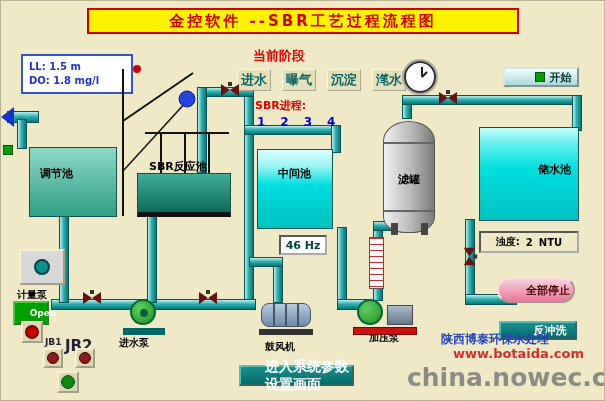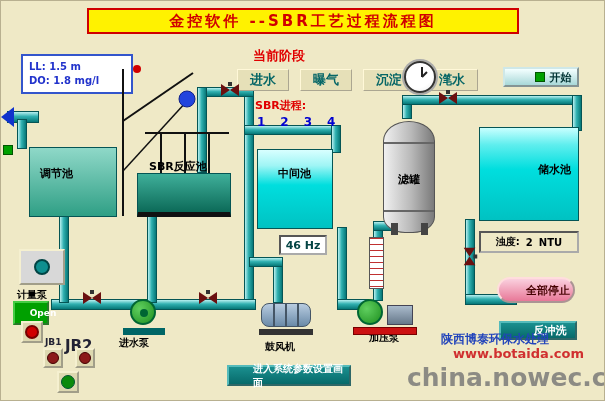--- a/index.html
+++ b/index.html
@@ -15,21 +15,21 @@
   
   .title { left:86px; top:7px; width:432px; height:26px; background:#FFF200; border:2px solid #D00000;
            color:#D00000; font-weight:bold; font-size:15px; letter-spacing:3px;
            display:flex; align-items:center; justify-content:center; }
 
   .info-box { left:20px; top:53px; width:112px; height:40px; background:#FFFFFF; border:2px solid #3355CC;
               color:#2233CC; font-size:10px; font-weight:bold; padding:4px 6px; line-height:14px; }
 
   .red-text { color:#E00000; font-weight:bold; }
   .stage-row { left:236px; top:68px; display:flex; gap:11px; }
-  .stage-item { color:#066666; font-weight:bold; font-size:13px; background:#E6E0B8; border:1px outset #FFF8D8; padding:1px 12px; }
+  .stage-item { color:#066666; font-weight:bold; font-size:13px; background:#E6E0B8; border:1px outset #FFF8D8; padding:1px 3px; }
   .steps-row { left:256px; top:114px; display:flex; gap:15px; color:#0000D0; font-weight:bold; font-size:12px; }
 
   .tank { position:absolute; border:1px solid #055555; }
   .tank-label { position:absolute; font-weight:bold; font-size:11px; color:#000; white-space:nowrap; }
 
   .display-box { position:absolute; background:#FFFFFF; border:2px inset #AAAAAA; color:#044444;
                  font-weight:bold; font-size:11px; display:flex; align-items:center; justify-content:center; }
 
   .btn3d { position:absolute; display:flex; align-items:center; justify-content:center;
            font-weight:bold; border:2px outset #CFE8E8; cursor:default;padding-left:24px; }
@@ -234,19 +234,19 @@
     <div style="position:absolute;left:0;bottom:0;width:64px;height:8px;background:#CC1111;border:1px solid #700;"></div>
     <div style="position:absolute;left:4px;top:6px;width:26px;height:26px;border-radius:50%;background:radial-gradient(circle at 35% 35%,#5FCF5F,#1F8F1F);border:2px solid #063;"></div>
     <div style="position:absolute;left:34px;top:12px;width:26px;height:20px;background:linear-gradient(180deg,#AABBCC,#66788A);border:1px solid #445;"></div>
   </div>
   <span class="equip-label" style="left:368px;top:330px;">加压泵</span>
 
   <div class="btn3d" style="left:496px;top:276px;width:78px;height:26px;border-radius:13px;background:linear-gradient(#FAD0DE,#E87898);border:2px outset #FDD;color:#400;font-size:11px;z-index:8;">全部停止</div>
 
   <div class="btn3d teal-btn" style="left:498px;top:320px;width:78px;height:19px;font-size:11px;z-index:8;">反冲洗</div>
 
-  <div class="btn3d teal-btn" style="left:226px;top:364px;width:124px;height:21px;font-size:10px;z-index:8;">进入系统参数设置画面</div>
+  <div class="btn3d teal-btn" style="left:238px;top:364px;width:115px;height:21px;font-size:14px;z-index:8;">进入系统参数设置画面</div>
 
   <span class="abs wm1">陕西博泰环保水处理</span>
   <span class="abs wm2">www.botaida.com</span>
   <span class="abs wm3">china.nowec.com</span>
 
 </div>
 
 </body></html>

